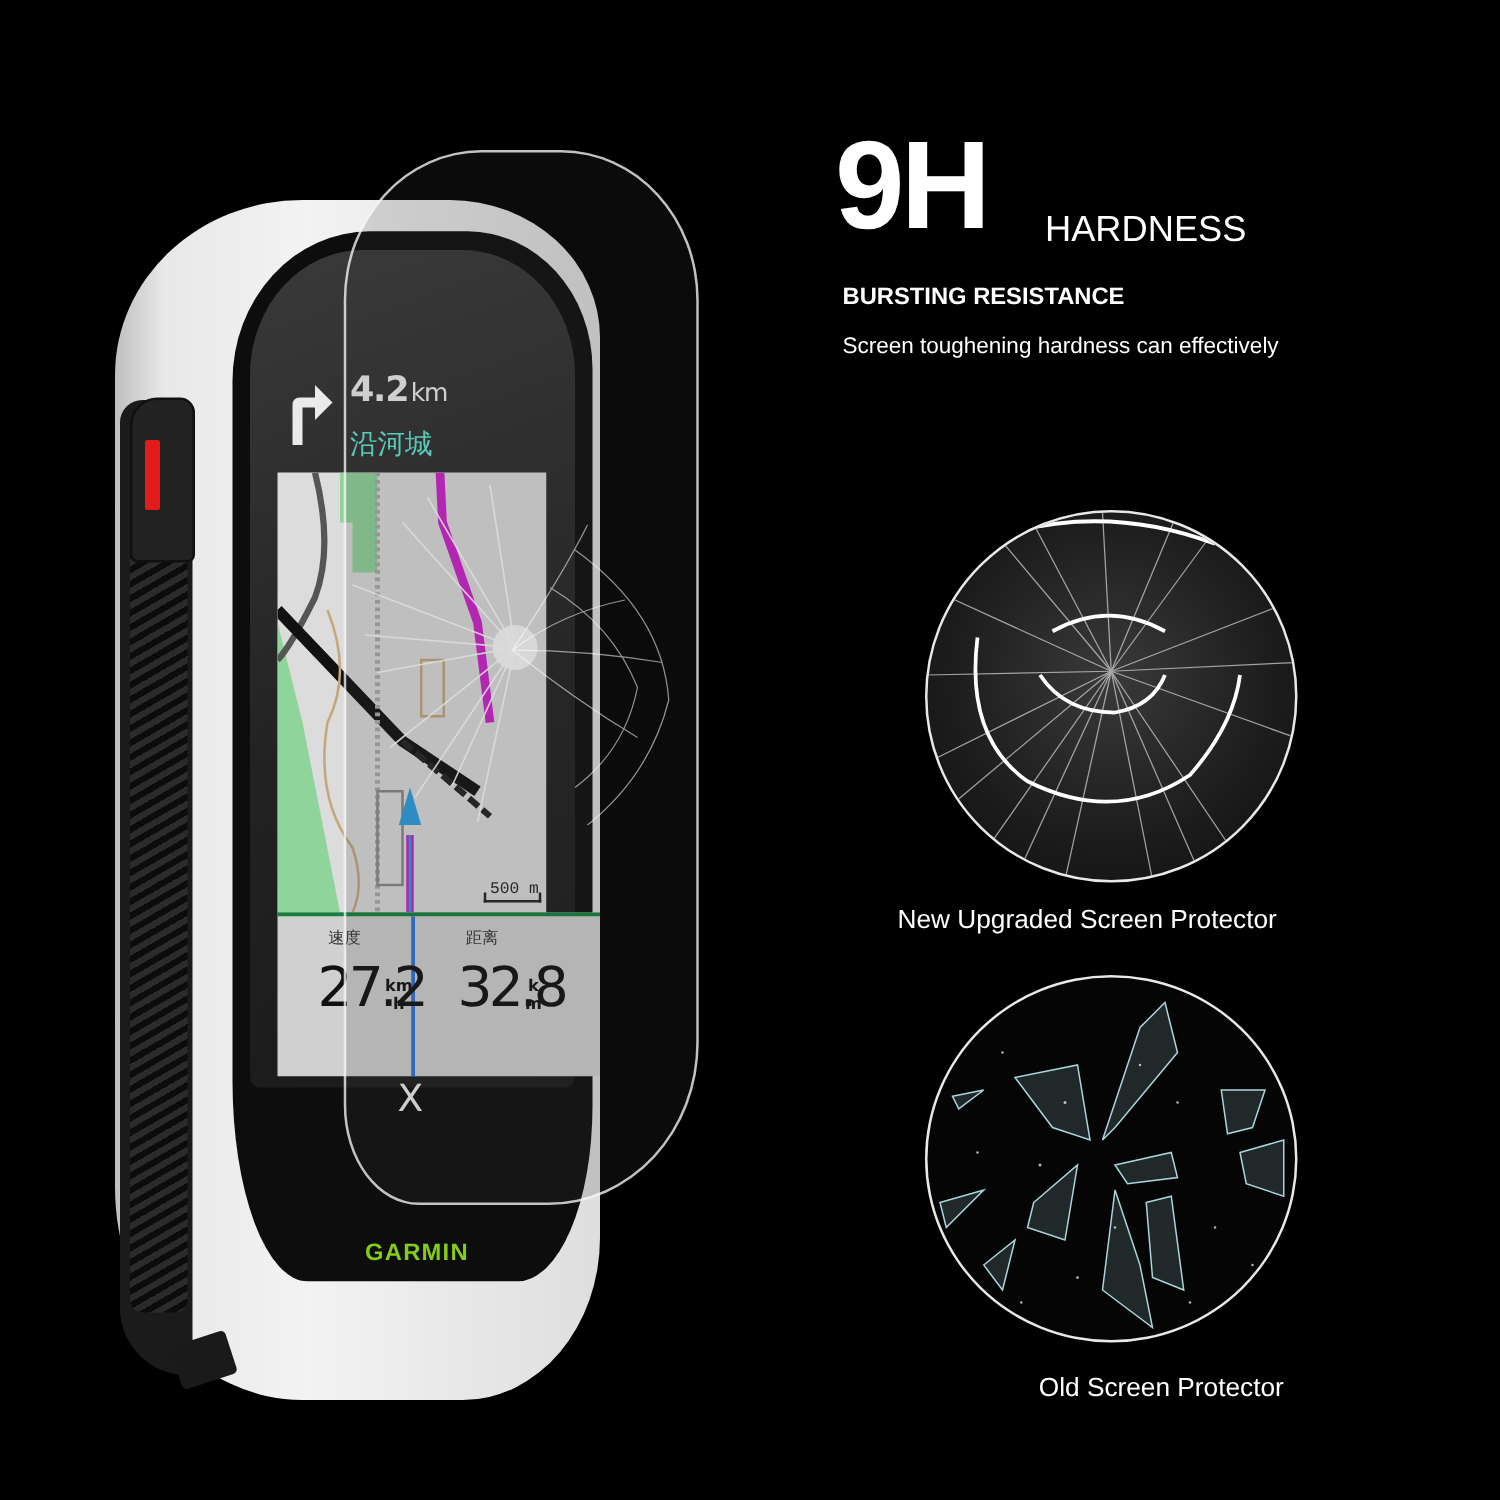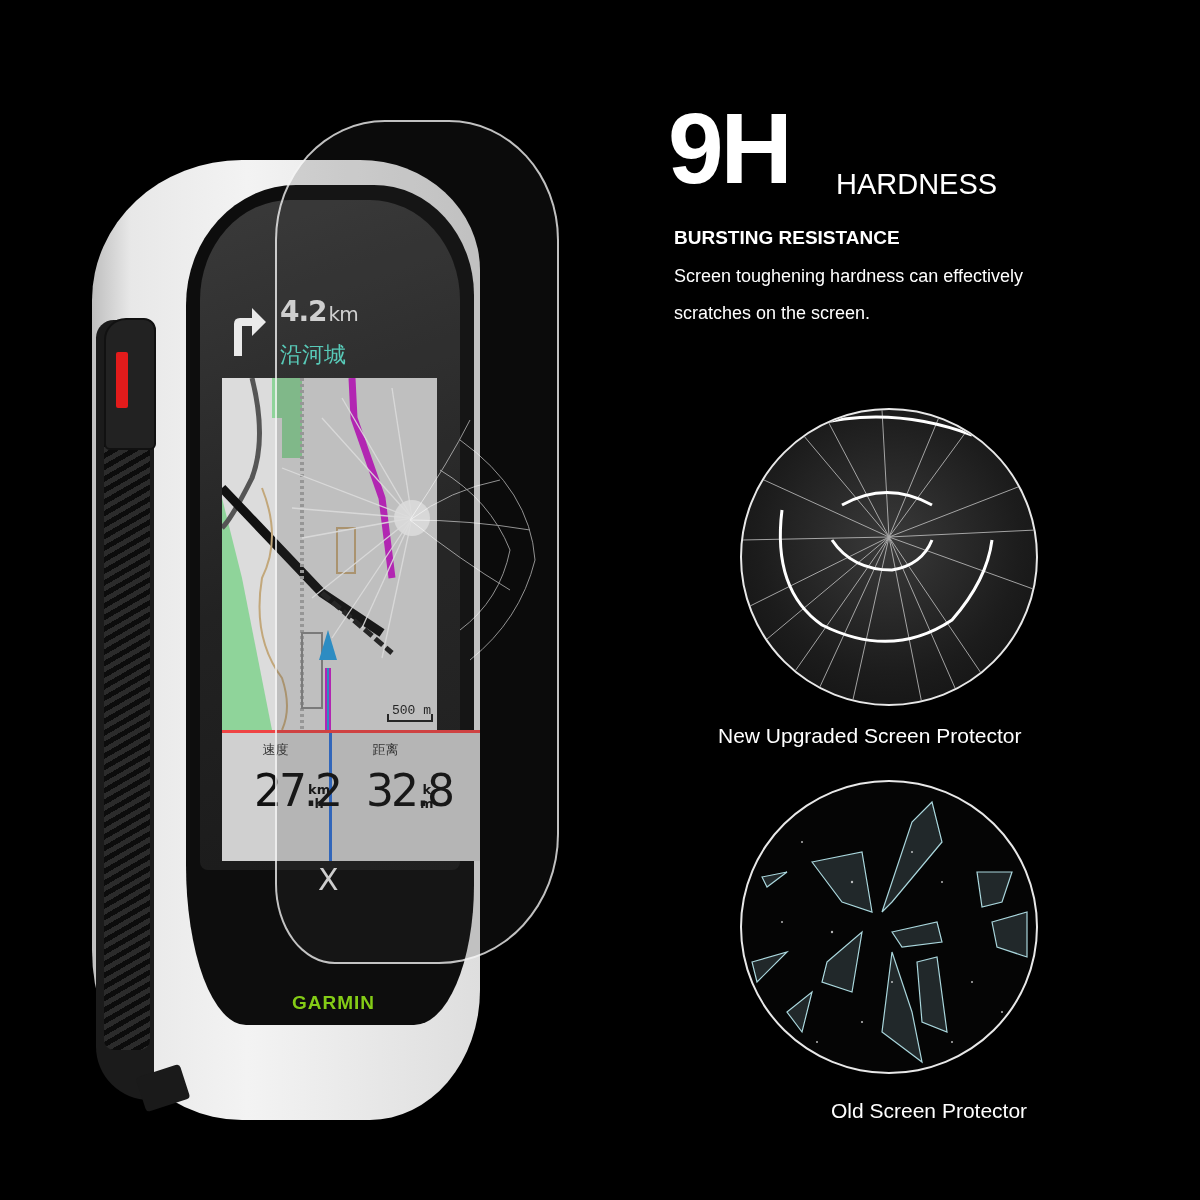--- a/index.html
+++ b/index.html
@@ -21,21 +21,21 @@
   .screen-glass{left:200px;top:200px;width:260px;height:670px;border-radius:90px 90px 8px 8px/100px 100px 8px 8px;
     background:linear-gradient(160deg,#3a3a3a 0%,#222 55%,#1a1a1a 100%);}
   .nav-arrow{left:228px;top:302px;width:40px;height:56px;}
   .nav-distance{left:280px;top:295px;font-family:"DejaVu Sans",sans-serif;font-size:28px;font-weight:bold;color:#f0f0f0;letter-spacing:-1px;text-align:right;}
   .nav-distance .unit{font-size:20px;font-weight:normal;margin-left:2px;}
   .nav-street{left:280px;top:340px;font-size:22px;color:#5eead4;}
   .map{left:222px;top:378px;width:215px;height:352px;background:#dcdcdc;overflow:hidden;}
   .map svg{position:absolute;left:0;top:0;}
   .scale-label{right:6px;bottom:12px;font-size:13px;color:#222;font-family:Liberation Mono, monospace;}
   .scale-bar{right:4px;bottom:8px;width:42px;height:6px;border:2px solid #222;border-top:none;}
-  .data-panel{left:222px;top:730px;width:258px;height:128px;background:#d0d0d0;border-top:3px solid #ef4444;}
+  .data-panel{left:222px;top:730px;width:258px;height:128px;background:#d0d0d0;border-top:3px solid #15803d;}
   .data-divider{left:107px;top:0;width:3px;height:128px;background:#2f6fd6;}
   .field-label{top:8px;width:107px;text-align:center;font-size:13px;color:#333;}
   .field-value{top:32px;font-family:"DejaVu Sans",sans-serif;font-weight:normal;font-size:44px;color:#111;letter-spacing:-3px;margin-left:28px;}
   .field-unit{font-family:"DejaVu Sans",sans-serif;font-weight:bold;font-size:13px;color:#111;line-height:14px;text-align:center;}
   .close-x{left:318px;top:862px;font-size:30px;color:#eee;font-family:"DejaVu Sans",sans-serif;}
   .brand{left:292px;top:992px;font-size:19px;font-weight:bold;color:#84cc16;letter-spacing:1px;}
 
   
   .protector{left:275px;top:120px;width:280px;height:840px;border-radius:110px 110px 120px 60px/120px 120px 130px 80px;
     border:2px solid rgba(255,255,255,0.75);background:rgba(60,60,60,0.18);}
@@ -137,21 +137,20 @@
     <path d="M140,90 Q190,120 210,170 Q200,220 160,250"></path>
     <path d="M160,60 Q230,110 235,180 Q220,240 170,280"></path>
   </g>
 </svg>
 
 <div class="abs headline-9h">9H</div>
 <div class="abs headline-hardness">HARDNESS</div>
 <div class="abs subhead">BURSTING RESISTANCE</div>
 <div class="abs body-text">
   <div>Screen toughening hardness can effectively</div>
-  <div>scratches on the screen.</div>
 </div>
 
 <div class="abs circle circle-new">
   <svg width="294" height="294" viewBox="0 0 294 294">
     <g stroke="#cfcfcf" stroke-width="1" opacity="0.75">
       <line x1="147" y1="127" x2="0" y2="60"></line>
         <line x1="147" y1="127" x2="40" y2="0"></line>
       <line x1="147" y1="127" x2="140" y2="0"></line>
         <line x1="147" y1="127" x2="240" y2="0"></line>
       <line x1="147" y1="127" x2="294" y2="70"></line>

